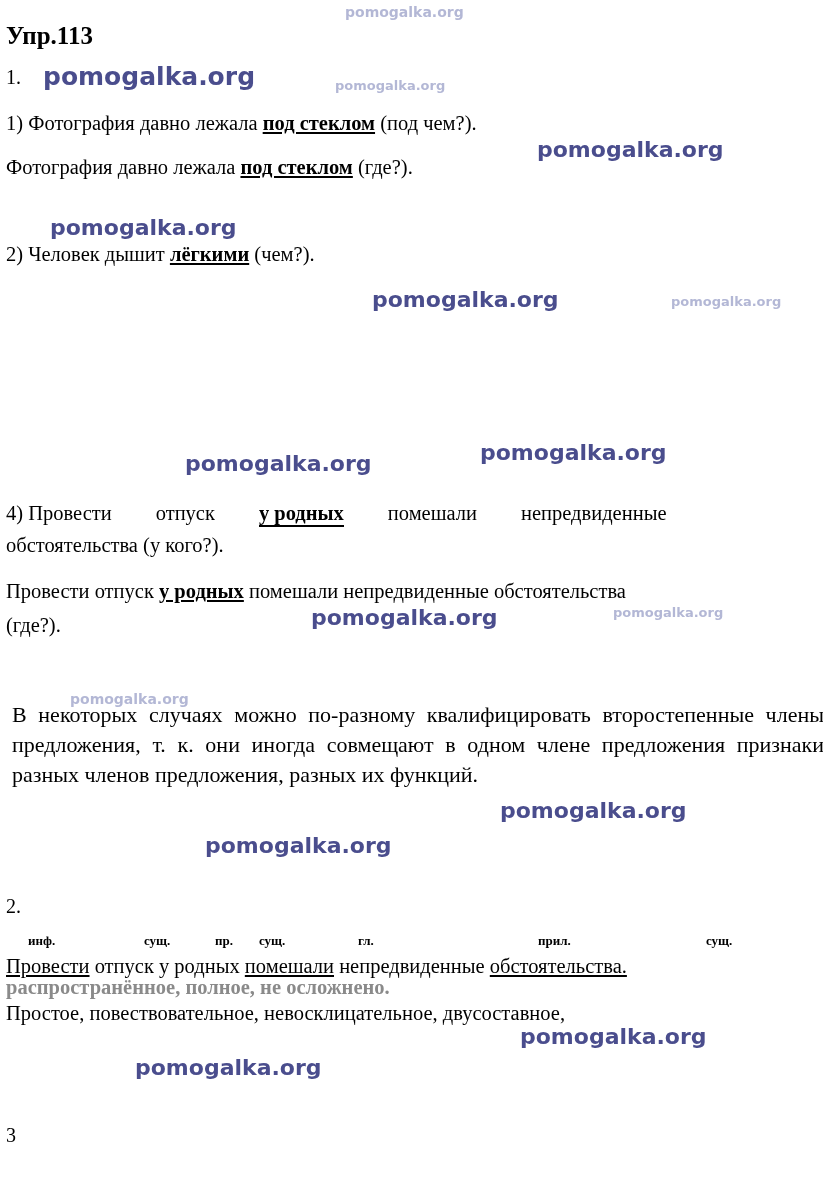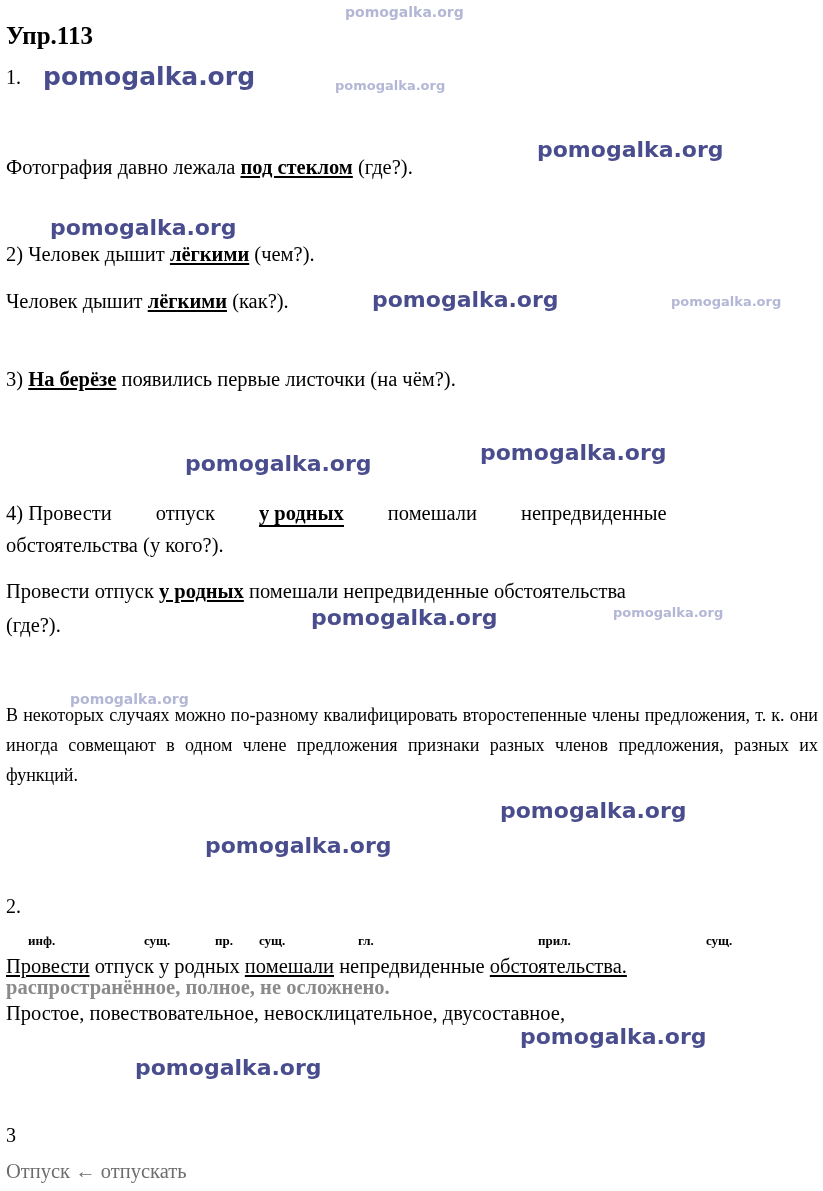--- a/index.html
+++ b/index.html
@@ -38,25 +38,26 @@
   }
   .line {
     position: absolute;
     font-size: 20.5px;
     line-height: 26px;
     font-family: "Liberation Serif", serif;
     white-space: nowrap;
   }
   .just {
     position: absolute;
-    font-size: 18px;
+    font-size: 22px;
     line-height: 30px;
     font-family: "Liberation Serif", serif;
     text-align: justify;
     text-justify: inter-word;
+    margin-left: 6px;
   }
   .ul {
     text-decoration: underline;
     text-underline-offset: 2px;
   }
   .bu {
     font-weight: bold;
     text-decoration: underline;
     text-underline-offset: 2px;
   }
@@ -135,36 +136,33 @@
       <div class="wm dark" style="left: 500px; top: 798px; font-size: 22px;">pomogalka.org</div>
       <div class="wm dark" style="left: 205px; top: 833px; font-size: 22px;">pomogalka.org</div>
       <div class="wm dark" style="left: 520px; top: 1024px; font-size: 22px;">pomogalka.org</div>
       <div class="wm dark" style="left: 135px; top: 1055px; font-size: 22px;">pomogalka.org</div>
     </div>
 
   <div class="title">Упр.113</div>
 
   <div class="num" style="left:6px; top:66px;">1.</div>
 
+  <div class="line" style="left:6px; top:110px;">
+    <span>1) Фотография давно лежала </span><span class="bu">под стеклом</span><span> (под чем?).</span>
+  </div>
 
   <div class="line" style="left:6px; top:154px;">
     <span>Фотография давно лежала </span><span class="bu">под стеклом</span><span> (где?).</span>
   </div>
 
   <div class="line" style="left:6px; top:241px;">
     <span>2) Человек дышит </span><span class="bu">лёгкими</span><span> (чем?).</span>
   </div>
 
-  <div class="line" style="left:6px; top:288px;">
-    <span>Человек дышит </span><span class="bu">лёгкими</span><span> (как?).</span>
-  </div>
 
-  <div class="line" style="left:6px; top:366px;">
-    <span>3) </span><span class="bu">На берёзе</span><span> появились первые листочки (на чём?).</span>
-  </div>
 
 
   <div class="line" style="left:6px; top:500px;">
     <span>4) Провести</span><span style="display:inline-block;width:44px;"></span><span>отпуск</span><span style="display:inline-block;width:44px;"></span><span class="dashu">у   родных</span><span style="display:inline-block;width:44px;"></span><span>помешали</span><span style="display:inline-block;width:44px;"></span><span>непредвиденные</span>
   </div>
 
   <div class="line" style="left:6px; top:532px;text-align:right;">обстоятельства (у кого?).</div>
 
   <div class="line" style="left:6px; top:578px;">
     <span>Провести отпуск </span><span class="bu">у родных</span><span> помешали непредвиденные обстоятельства</span>
@@ -185,15 +183,14 @@
       <span style="left: 532px; top: 0px;">прил.</span>
       <span style="left: 700px; top: 0px;">сущ.</span>
     </div>
 
   <div class="parse" style="left:6px; top:955px;" id="parsed-sentence"><span class="ul">Провести</span><span> отпуск у родных </span><span class="ul">помешали</span><span> непредвиденные </span><span class="ul">обстоятельства.</span></div>
 
   <div class="line" style="left:6px; top:1000px;text-align:center;">Простое,      повествовательное,      невосклицательное,      двусоставное,</div>
   <div class="faded faded2" style="left:6px; top:976px;font-weight:bold;">распространённое, полное, не осложнено.</div>
 
   <div class="num" style="left:6px; top:1124px;">3</div>
-  <div class="faded" style="left:6px; top:1160px;">Отпуск ← отпускать</div>
 
 </div>
 
 </body></html>

